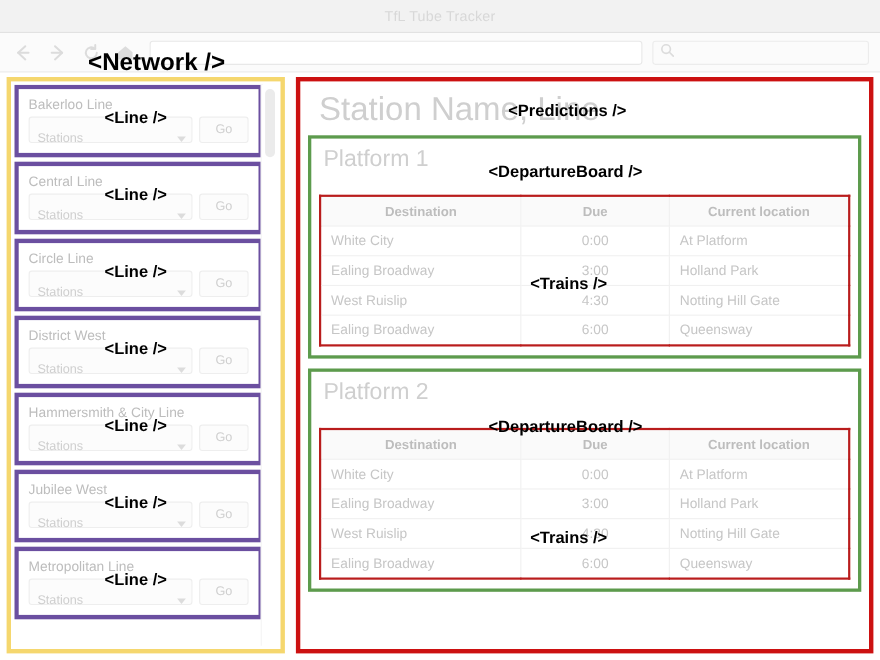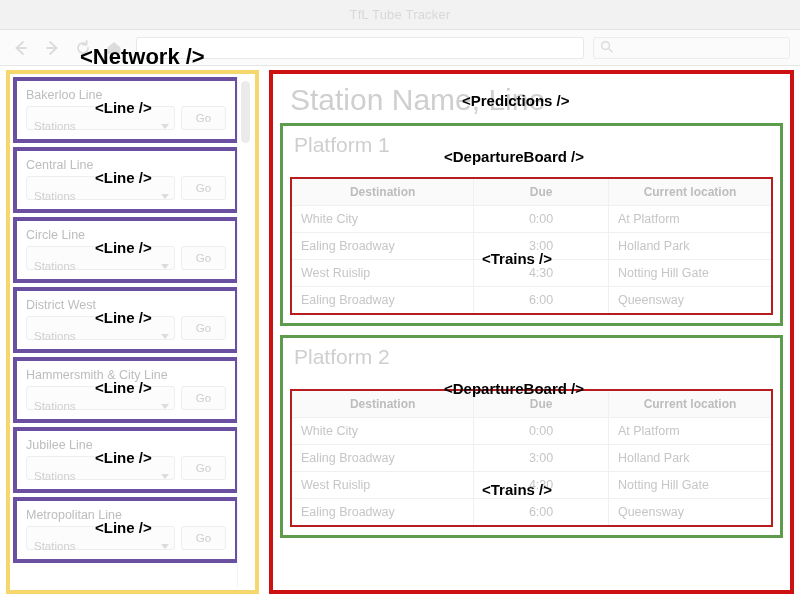--- a/index.html
+++ b/index.html
@@ -355,21 +355,21 @@
               <div class="line-controls">
                 <div class="station-select">
                   <span>Stations</span>
                   <span class="caret"></span>
                 </div>
                 <div class="go-btn">Go</div>
               </div>
               <span class="tag tag-line" style="position: absolute; left: 78px; top: 18px;">&lt;Line /&gt;</span>
             </div>
             <div class="line-card" style="position: relative;">
-              <div class="line-name">Jubilee Line</div>
+              <div class="line-name">Jubilee West</div>
               <div class="line-controls">
                 <div class="station-select">
                   <span>Stations</span>
                   <span class="caret"></span>
                 </div>
                 <div class="go-btn">Go</div>
               </div>
               <span class="tag tag-line" style="position: absolute; left: 78px; top: 18px;">&lt;Line /&gt;</span>
             </div>
             <div class="line-card" style="position: relative;">

